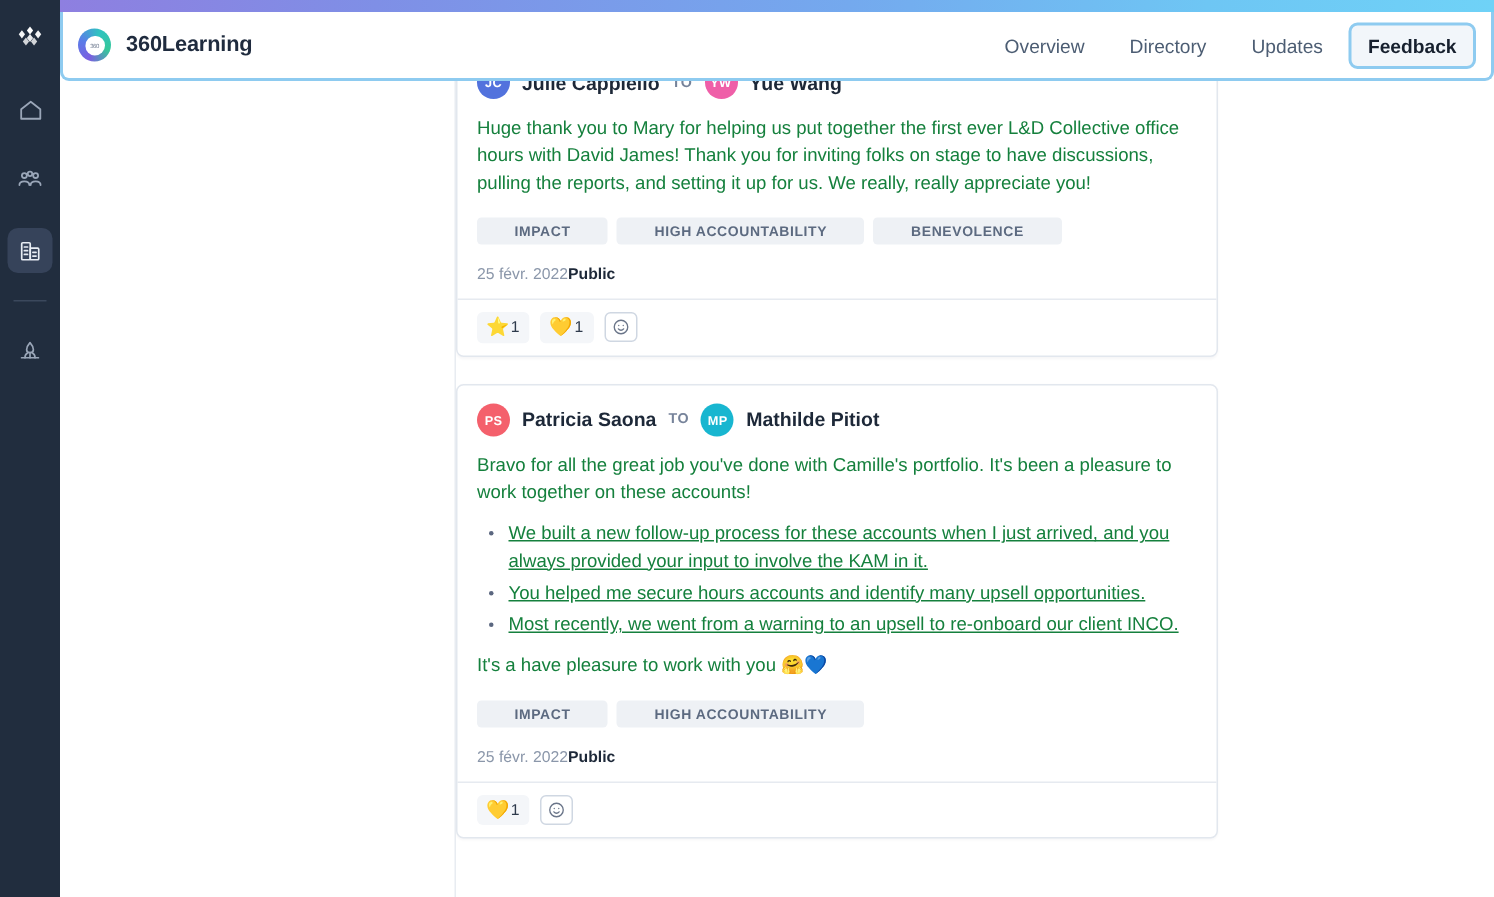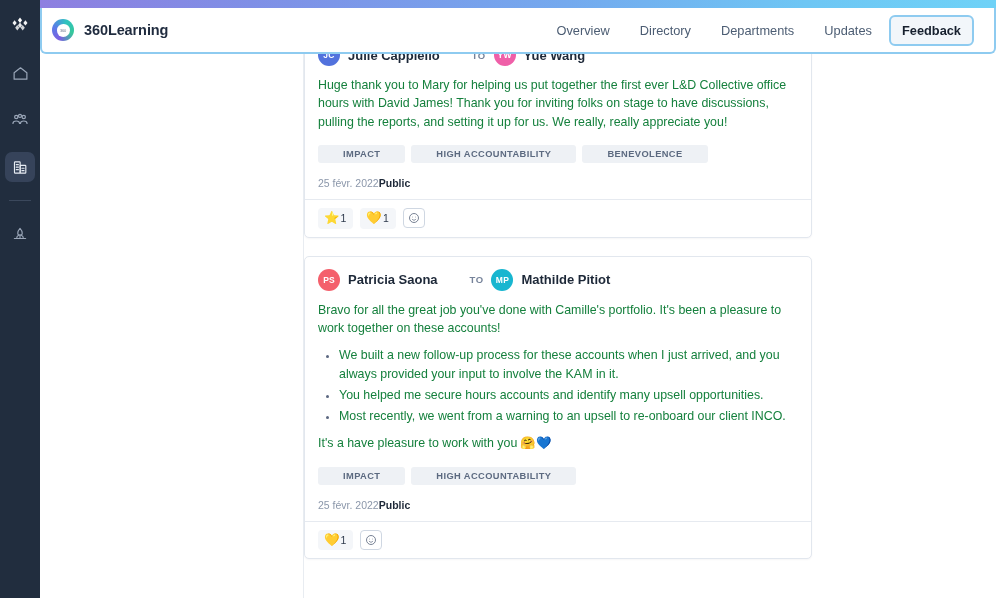--- a/index.html
+++ b/index.html
@@ -40,21 +40,21 @@
 
   
   .headerwrap {
     position: relative;
     flex: 0 0 46px;
     border: 2px solid #8ecbf0;
     border-top: none;
     border-radius: 0 0 6px 6px;
     background: #ffffff;
     display: flex; align-items: center;
-    padding: 0 20px 0 10px;
+    padding: 0 10px 0 10px;
   }
   .brand { display: flex; align-items: center; gap: 10px; }
   .brand-logo { width: 22px; height: 22px; position: relative; }
   .brand-logo .ring {
     width: 22px; height: 22px; border-radius: 50%;
     background: conic-gradient(from 200deg, #7b5fe0, #5a7de8, #2fc3c0, #36c79a, #7b5fe0);
     display: flex; align-items: center; justify-content: center;
   }
   .brand-logo .hole {
     width: 13px; height: 13px; border-radius: 50% 50% 55% 50%;
@@ -96,25 +96,25 @@
   .card-body { padding: 12px 13px 10px 13px; }
 
   .card-head { display: flex; align-items: center; gap: 8px; margin-bottom: 10px; }
   .avatar {
     width: 22px; height: 22px; border-radius: 50%;
     color: #ffffff; font-size: 8.5px; font-weight: bold;
     display: flex; align-items: center; justify-content: center;
     flex: 0 0 22px; letter-spacing: 0.2px;
   }
   .pname { font-size: 13px; font-weight: bold; color: #1d2838; }
-  .to-label { font-size: 9.5px; font-weight: bold; color: #76839a; letter-spacing: 0.4px; margin-left: 24px; }
+  .to-label { font-size: 9.5px; font-weight: bold; color: #76839a; letter-spacing: 0.4px; }
 
   .msg { font-size: 12.4px; line-height: 1.48; color: #15803d; }
   .msg p { margin-bottom: 2px; }
-  .msg ul { margin: 9px 0 9px 0; padding-left: 21px; }
+  .msg ul { margin: 9px 0 9px 0; padding-left: 21px; text-decoration: underline; }
   .msg li { margin-bottom: 3px; line-height: 1.47; }
   .msg li::marker { color: #5b6780; font-size: 11px; }
   .msg .after-list { margin-top: 9px; }
 
   .tags { display: flex; flex-wrap: wrap; gap: 6px; margin-top: 14px; }
   .tag {
     background: #eef1f5; color: #5c6a80;
     font-size: 9.3px; font-weight: bold; letter-spacing: 0.4px;
     padding: 4px 25px; border-radius: 3px; text-transform: uppercase;
   }
@@ -208,21 +208,20 @@
           <div class="ring">
               <div class="hole">360</div>
             </div>
         </div>
         <div class="brand-name">360Learning</div>
       </div>
 
       <nav class="nav">
         <div class="nav-item">Overview</div>
         <div class="nav-item">Directory</div>
-        <div class="nav-item">Departments</div>
         <div class="nav-item">Updates</div>
         <div class="nav-item active">Feedback</div>
       </nav>
     </div>
 
     <div class="content">
       <div class="col-left"></div>
 
       <div class="feed">
 

